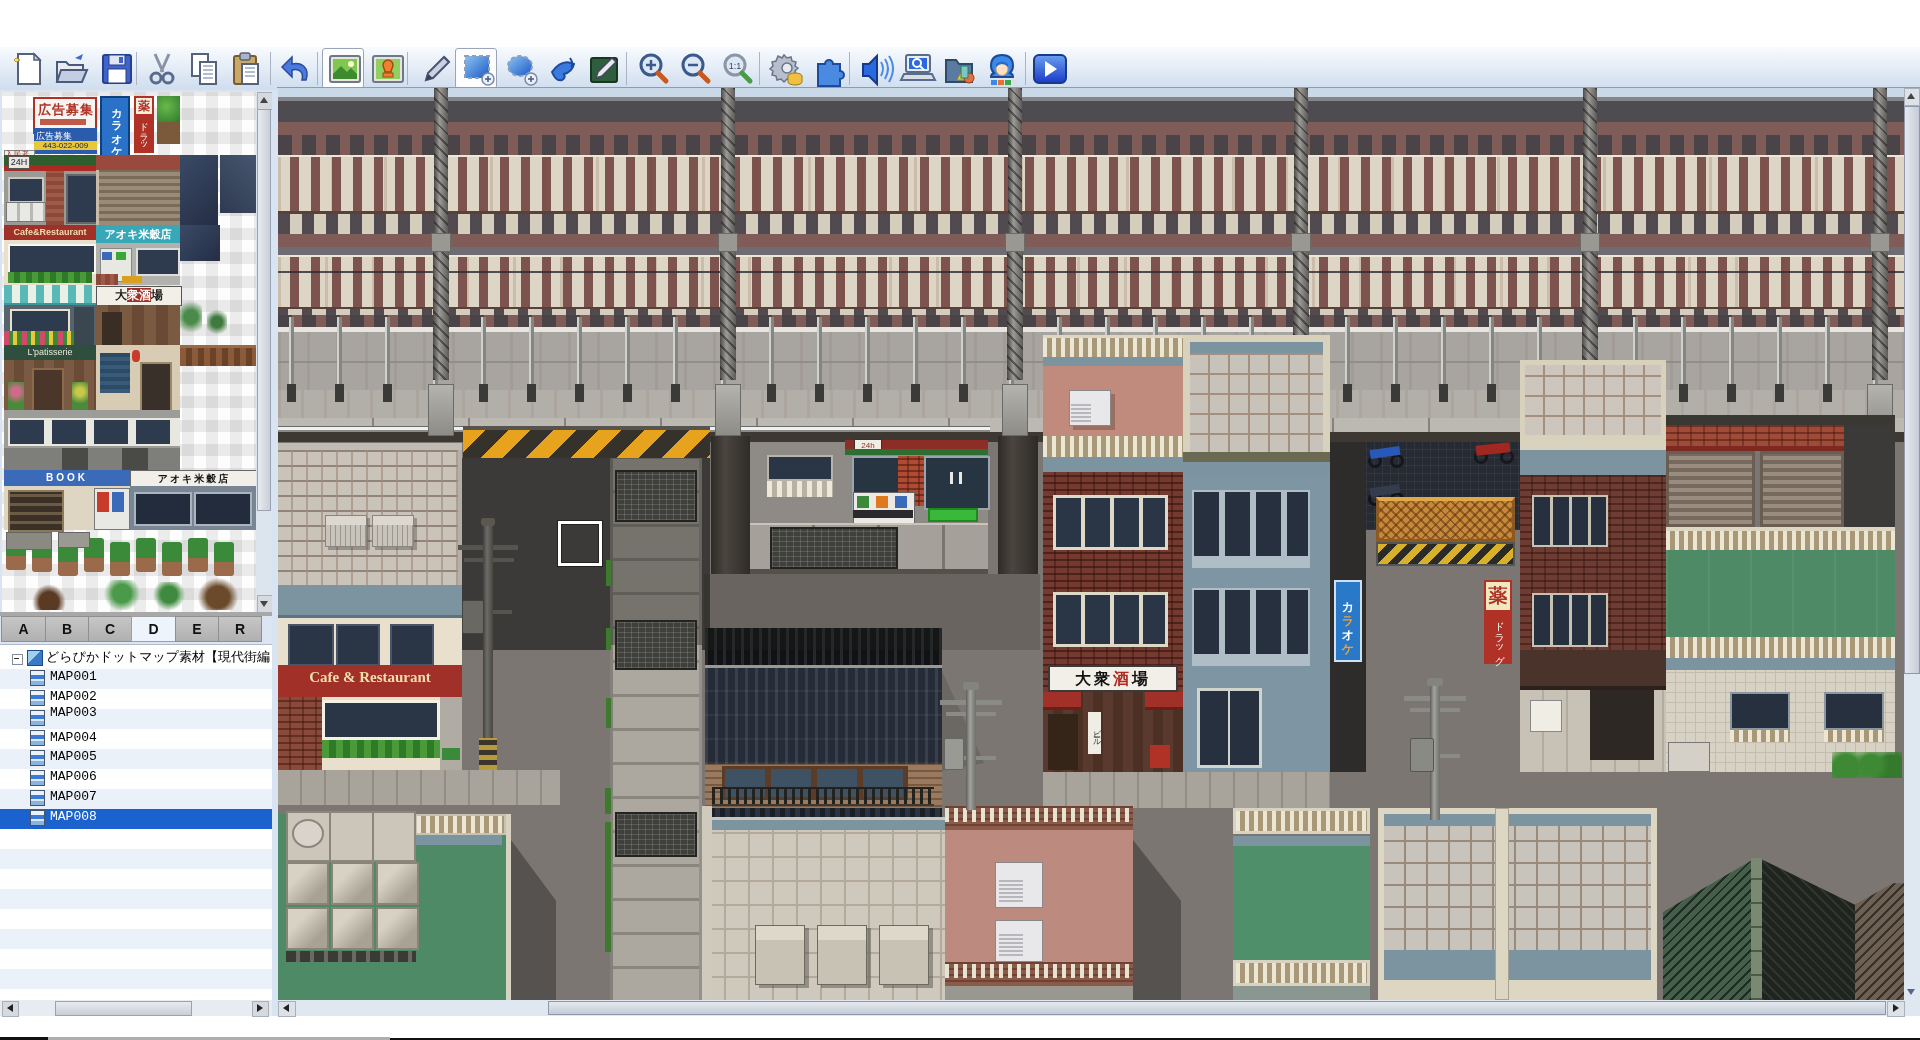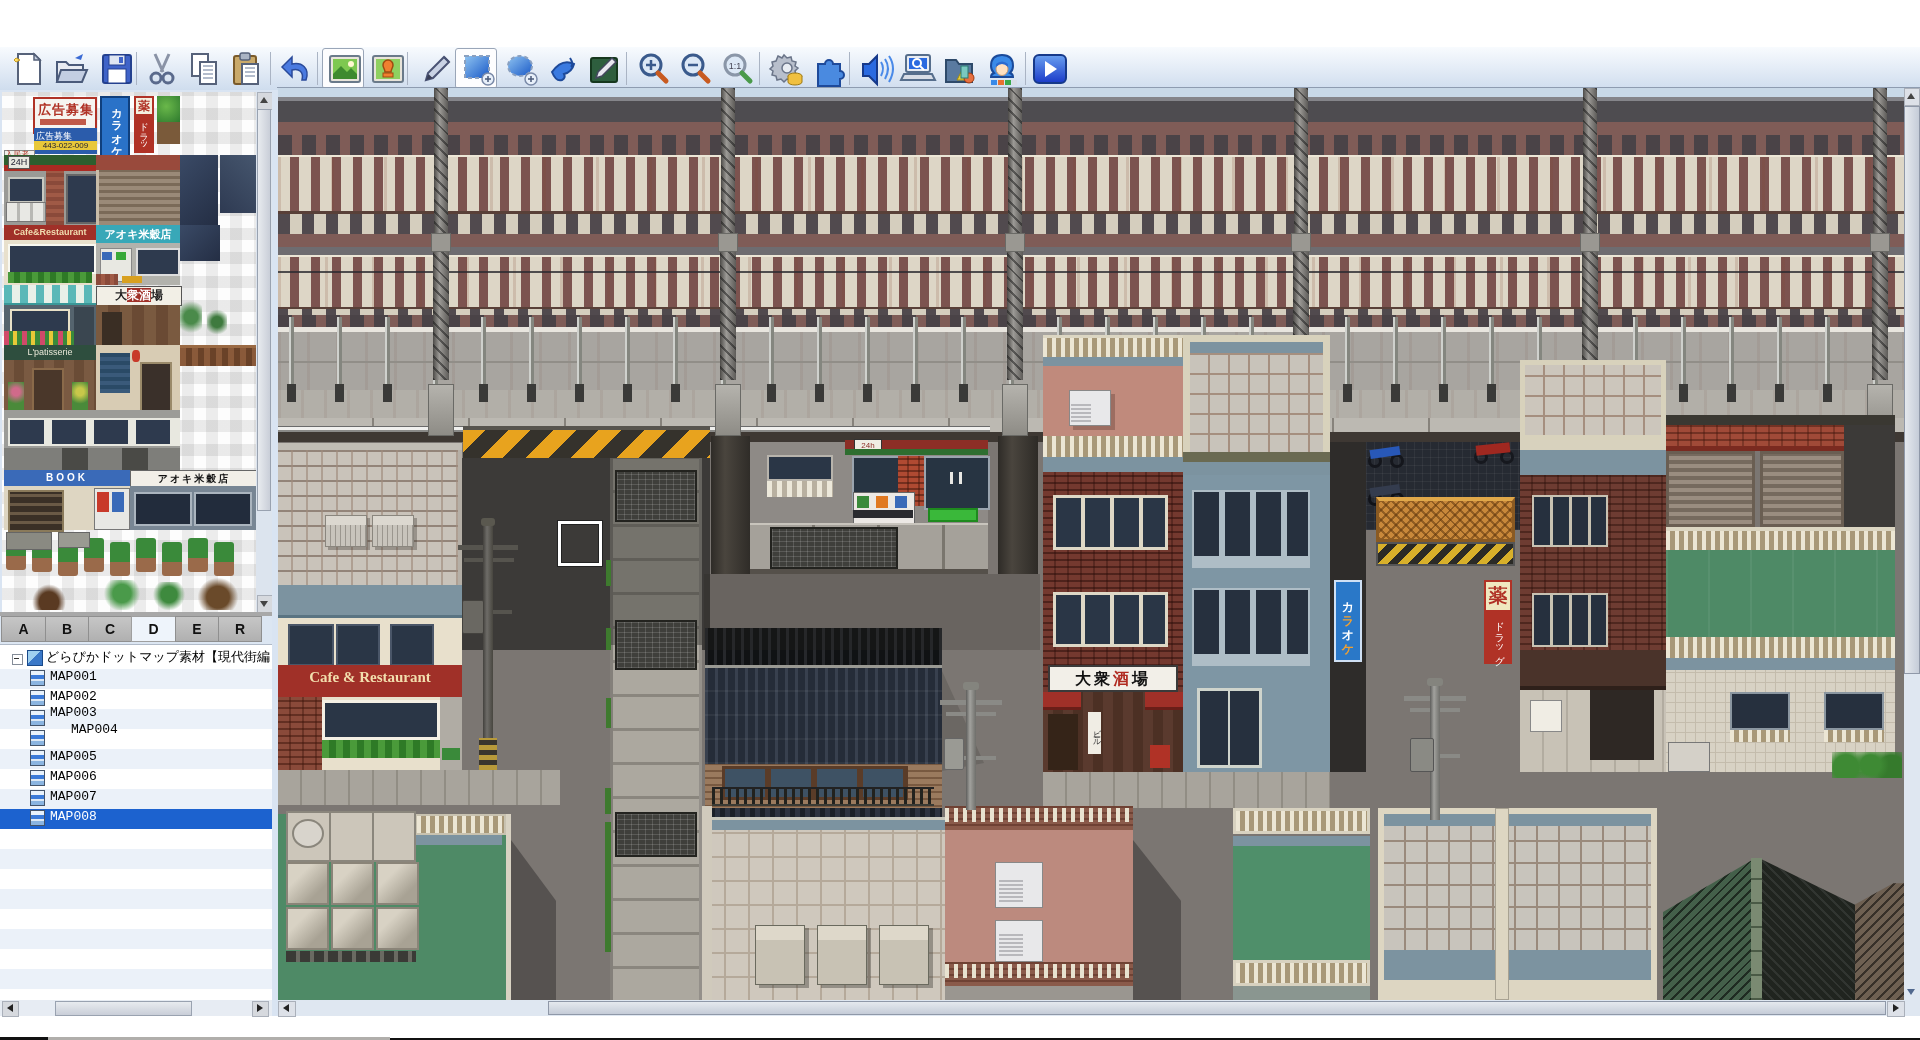--- a/index.html
+++ b/index.html
@@ -336,21 +336,21 @@
   <div class="a" style="left:0;top:284px;width:272px;height:20px;background:#ebf1f9;"></div>
   <div class="a" style="left:0;top:324px;width:272px;height:20px;background:#ebf1f9;"></div>
 
   <div class="a" style="left:12px;top:9px;width:9px;height:9px;background:#fff;border:1px solid #848c98;"></div>
   <div class="a" style="left:14px;top:13px;width:5px;height:1px;background:#333;"></div>
   <div class="a" style="left:27px;top:5px;width:14px;height:14px;background:linear-gradient(135deg,#9fd0f0 0 45%,#3a78c8 45% 100%);border:1px solid #1a4a8a;"></div>
   <div class="a" style="left:46px;top:3px;white-space:nowrap;">どらぴかドットマップ素材【現代街編</div>
   <div class="tl a" style="top:23px;">MAP001</div>
   <div class="tl a" style="top:43px;">MAP002</div>
   <div class="tl a" style="top:59px;">MAP003</div>
-  <div class="tl a" style="top:76px;margin-left:21px;">MAP004</div>
+  <div class="tl a" style="top:84px;">MAP004</div>
   <div class="tl a" style="top:103px;">MAP005</div>
   <div class="tl a" style="top:123px;">MAP006</div>
   <div class="tl a" style="top:143px;">MAP007</div>
   <div class="tl a" style="top:163px;color:#fff;">MAP008</div>
   <div class="mi a" style="top:25px;"></div>
       <div class="mi a" style="top:45px;"></div>
   <div class="mi a" style="top:65px;"></div>
       <div class="mi a" style="top:85px;"></div>
   <div class="mi a" style="top:105px;"></div>
       <div class="mi a" style="top:125px;"></div>

